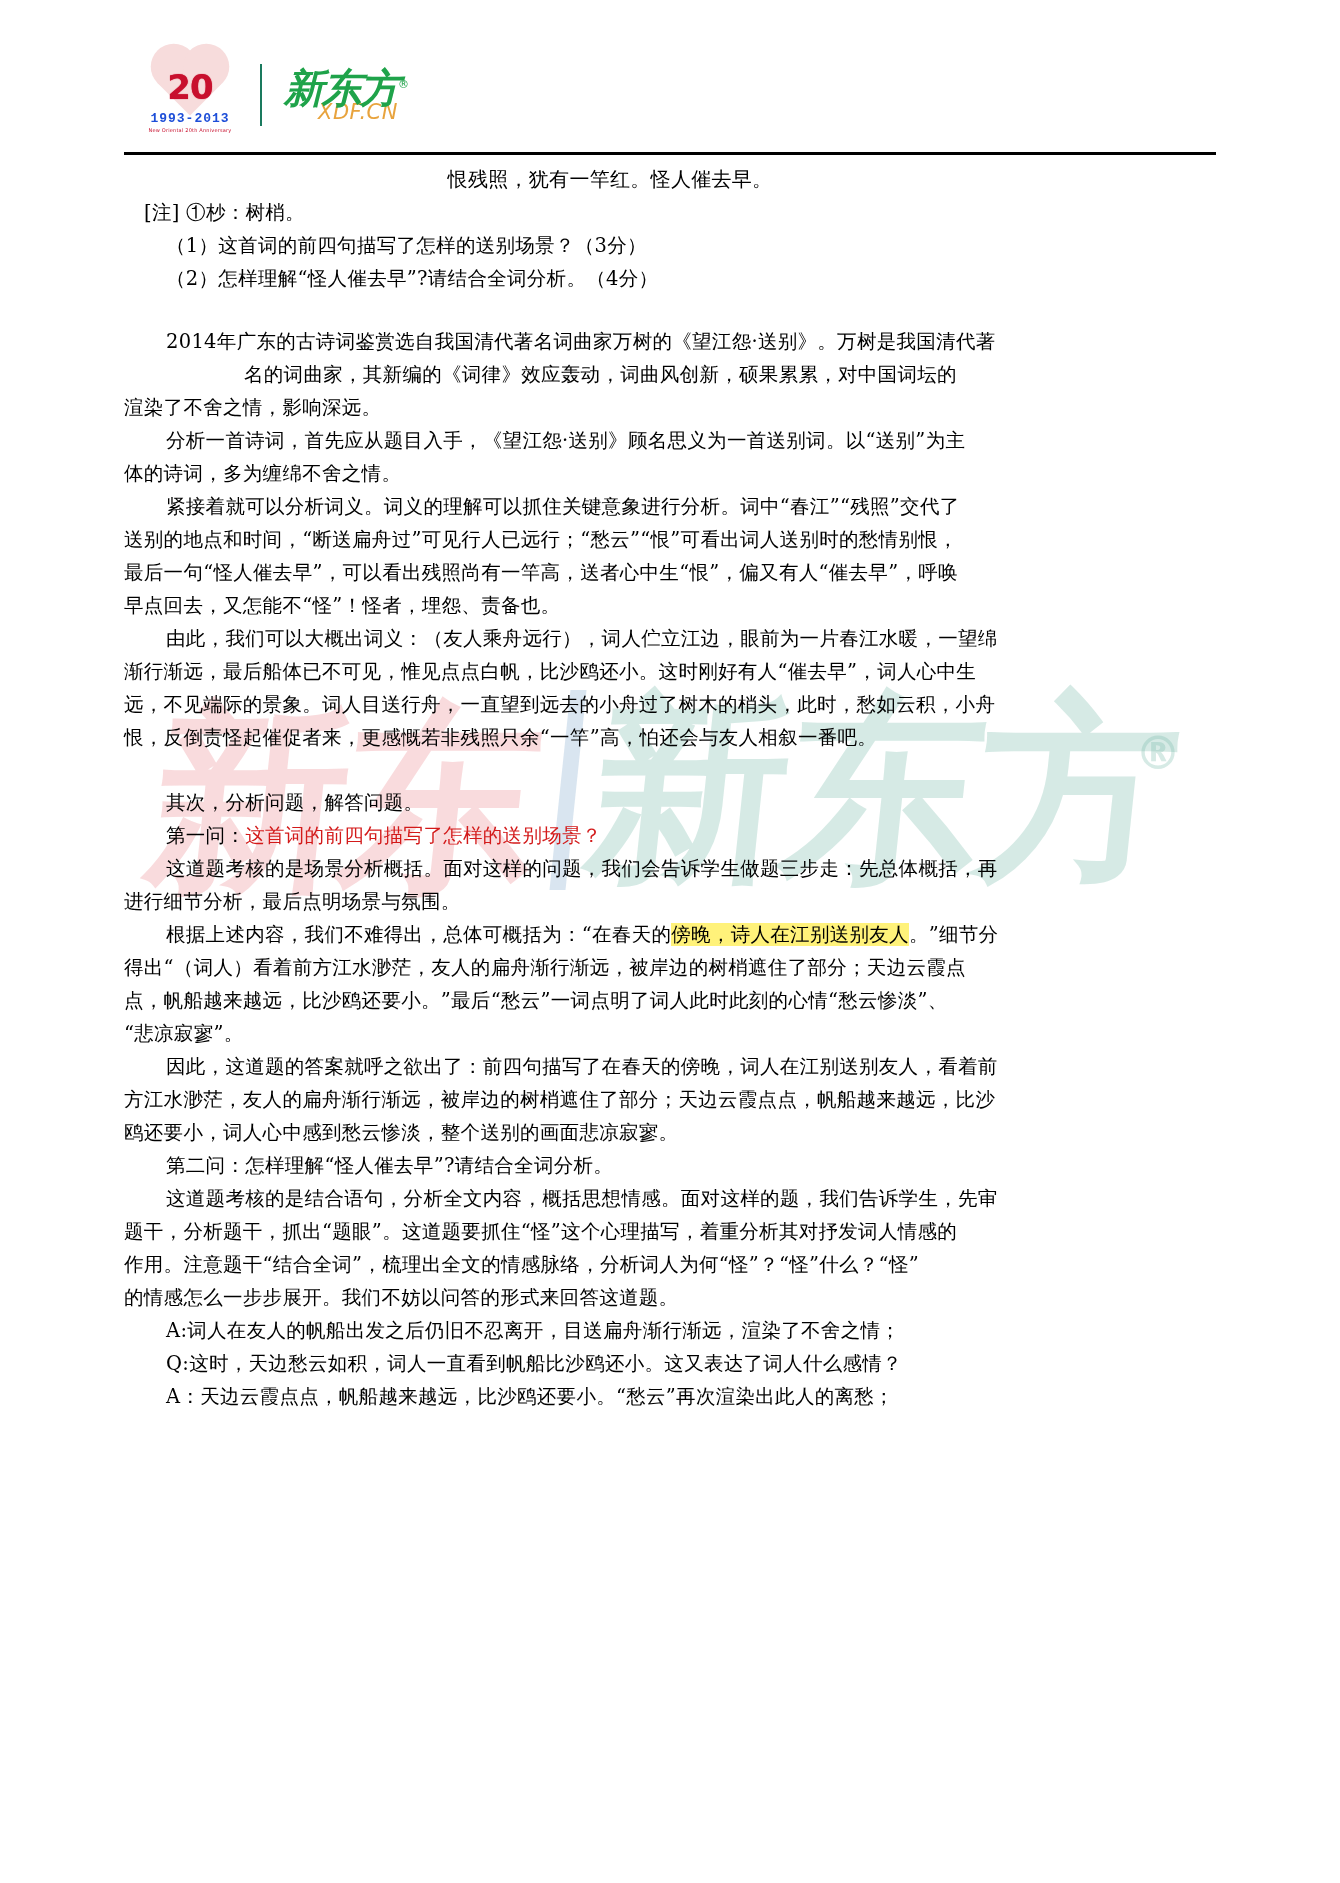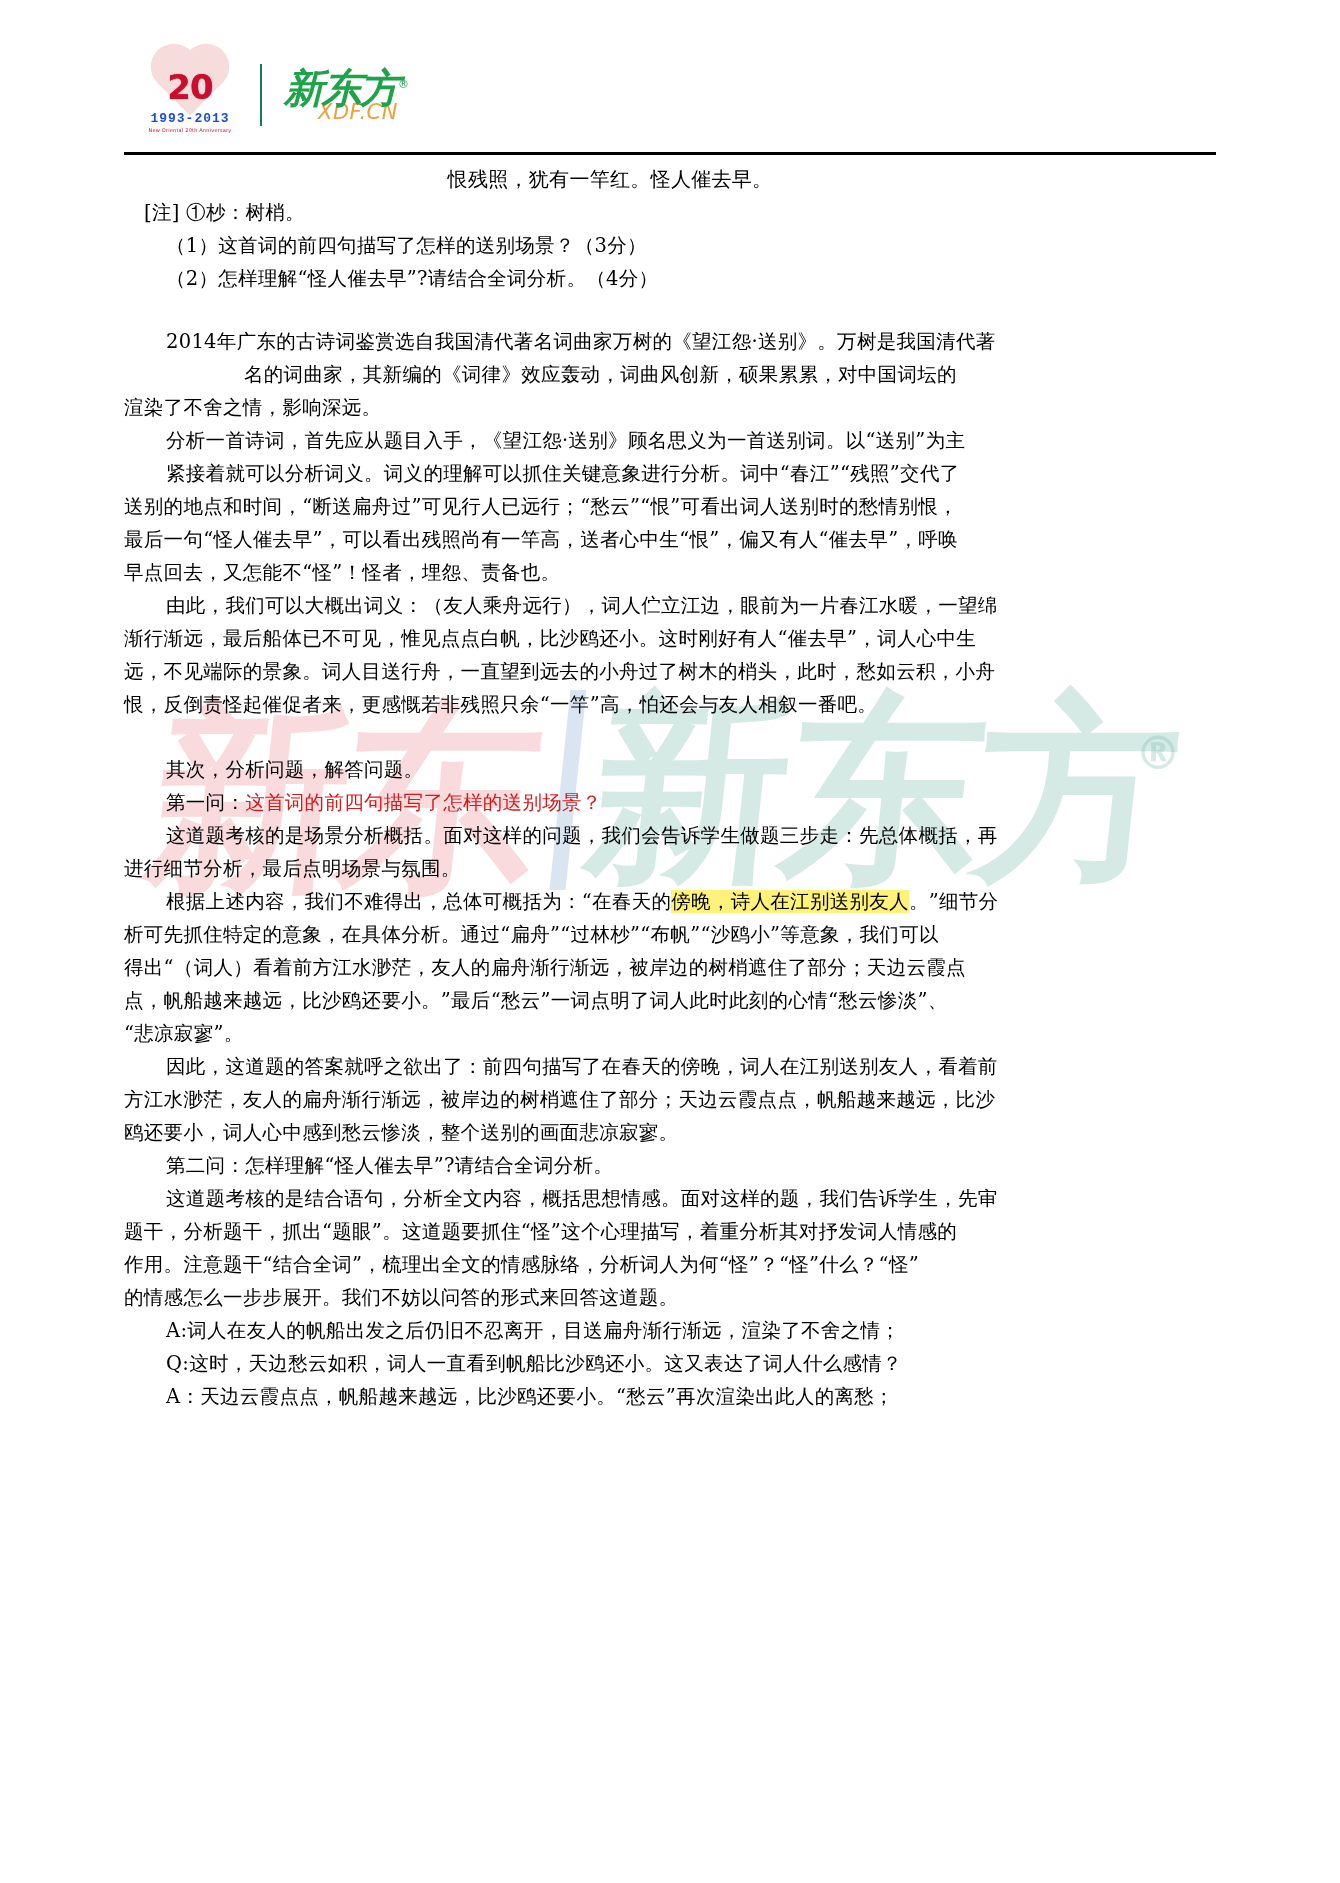--- a/index.html
+++ b/index.html
@@ -253,40 +253,40 @@
     <div class="line indent2">（1）这首词的前四句描写了怎样的送别场景？（3分）</div>
     <div class="line indent2">（2）怎样理解“怪人催去早”?请结合全词分析。（4分）</div>
 
     <div class="spacer-md"></div>
 
     <div class="line para-just" style="text-indent:42px;">2014年广东的古诗词鉴赏选自我国清代著名词曲家万树的《望江怨·送别》。万树是我国清代著</div>
     <div class="line center-ind">名的词曲家，其新编的《词律》效应轰动，词曲风创新，硕果累累，对中国词坛的</div>
     <div class="line">渲染了不舍之情，影响深远。</div>
 
     <div class="line para-just" style="text-indent:42px;">分析一首诗词，首先应从题目入手，《望江怨·送别》顾名思义为一首送别词。以“送别”为主</div>
+    <div class="line">体的诗词，多为缠绵不舍之情。</div>
 
     <div class="line para-just" style="text-indent:42px;">紧接着就可以分析词义。词义的理解可以抓住关键意象进行分析。词中“春江”“残照”交代了</div>
     <div class="line para-just">送别的地点和时间，“断送扁舟过”可见行人已远行；“愁云”“恨”可看出词人送别时的愁情别恨，</div>
     <div class="line para-just">最后一句“怪人催去早”，可以看出残照尚有一竿高，送者心中生“恨”，偏又有人“催去早”，呼唤</div>
     <div class="line">早点回去，又怎能不“怪”！怪者，埋怨、责备也。</div>
 
     <div class="line para-just" style="text-indent:42px;">由此，我们可以大概出词义：（友人乘舟远行），词人伫立江边，眼前为一片春江水暖，一望绵</div>
     <div class="line para-just">渐行渐远，最后船体已不可见，惟见点点白帆，比沙鸥还小。这时刚好有人“催去早”，词人心中生</div>
     <div class="line para-just">远，不见端际的景象。词人目送行舟，一直望到远去的小舟过了树木的梢头，此时，愁如云积，小舟</div>
     <div class="line">恨，反倒责怪起催促者来，更感慨若非残照只余“一竿”高，怕还会与友人相叙一番吧。</div>
 
     <div class="line" style="text-indent:42px;margin-top:32px;">其次，分析问题，解答问题。</div>
 
     <div class="line" style="text-indent:42px;"><span>第一问：</span><span class="red">这首词的前四句描写了怎样的送别场景？</span></div>
 
     <div class="line para-just" style="text-indent:42px;">这道题考核的是场景分析概括。面对这样的问题，我们会告诉学生做题三步走：先总体概括，再</div>
     <div class="line">进行细节分析，最后点明场景与氛围。</div>
 
     <div class="line para-just" style="text-indent:42px;"><span>根据上述内容，我们不难得出，总体可概括为：“在春天的</span><span class="hl">傍晚，诗人在江别送别友人</span><span>。”细节分</span></div>
-    <div class="line para-just">析可先抓住特定的意象，在具体分析。通过“扁舟”“过林杪”“布帆”“沙鸥小”等意象，我们可以</div>
     <div class="line para-just">得出“（词人）看着前方江水渺茫，友人的扁舟渐行渐远，被岸边的树梢遮住了部分；天边云霞点</div>
     <div class="line para-just">点，帆船越来越远，比沙鸥还要小。”最后“愁云”一词点明了词人此时此刻的心情“愁云惨淡”、</div>
     <div class="line">“悲凉寂寥”。</div>
 
     <div class="line para-just" style="text-indent:42px;">因此，这道题的答案就呼之欲出了：前四句描写了在春天的傍晚，词人在江别送别友人，看着前</div>
     <div class="line para-just">方江水渺茫，友人的扁舟渐行渐远，被岸边的树梢遮住了部分；天边云霞点点，帆船越来越远，比沙</div>
     <div class="line">鸥还要小，词人心中感到愁云惨淡，整个送别的画面悲凉寂寥。</div>
 
     <div class="line" style="text-indent:42px;"><span>第二问：</span><span>怎样理解“怪人催去早”?请结合全词分析。</span></div>
 

